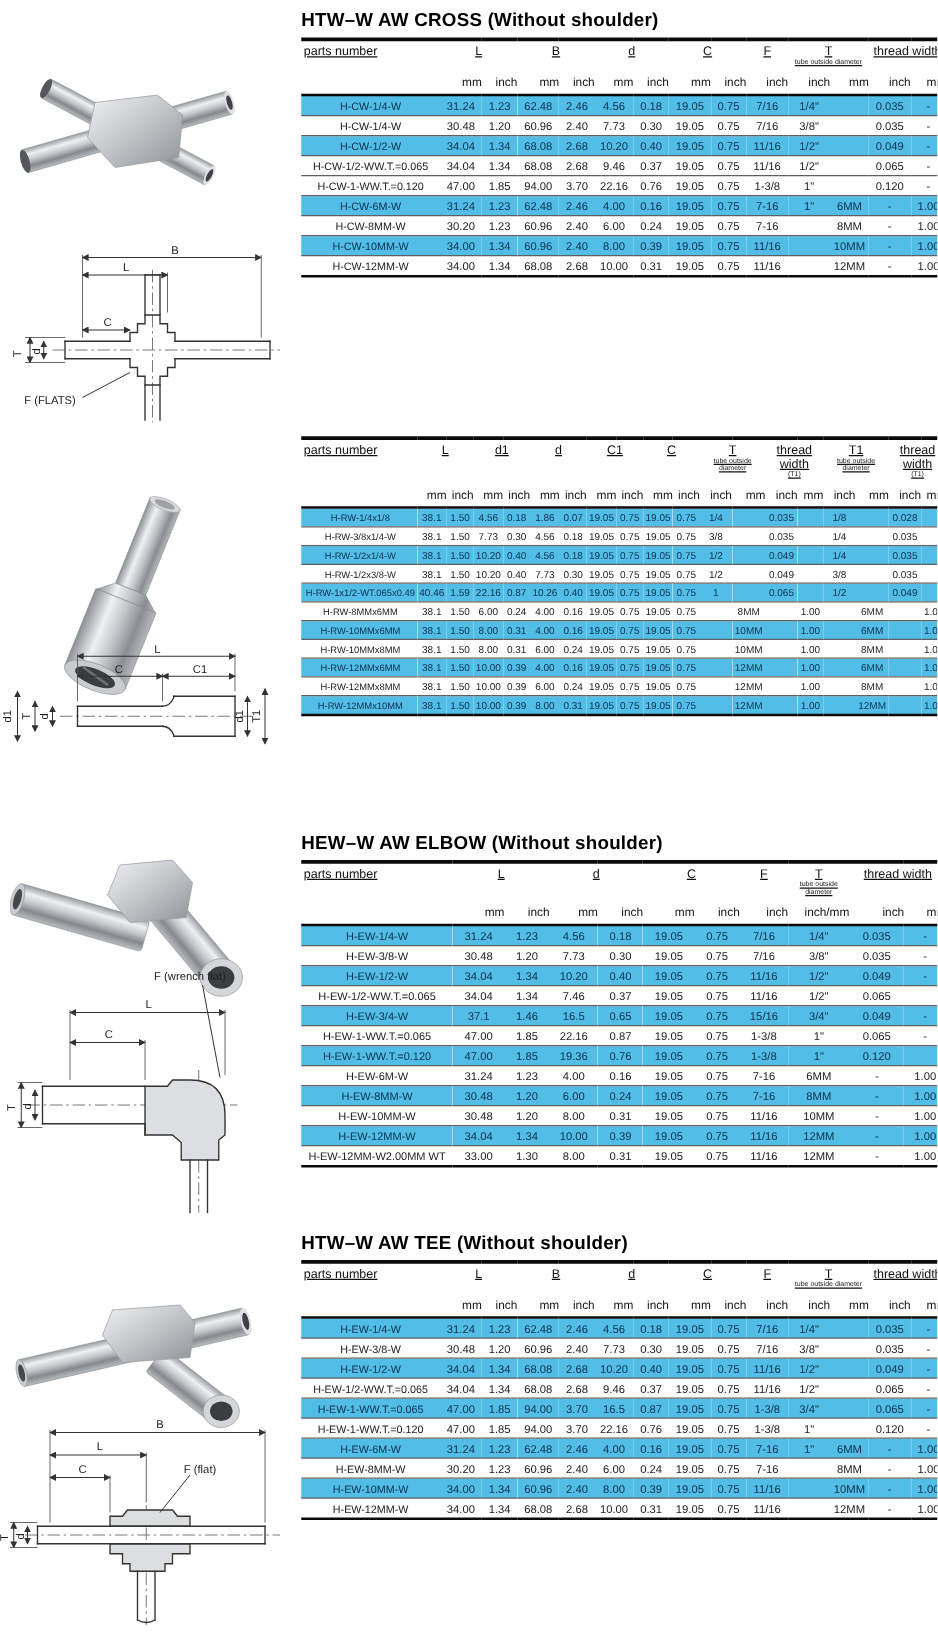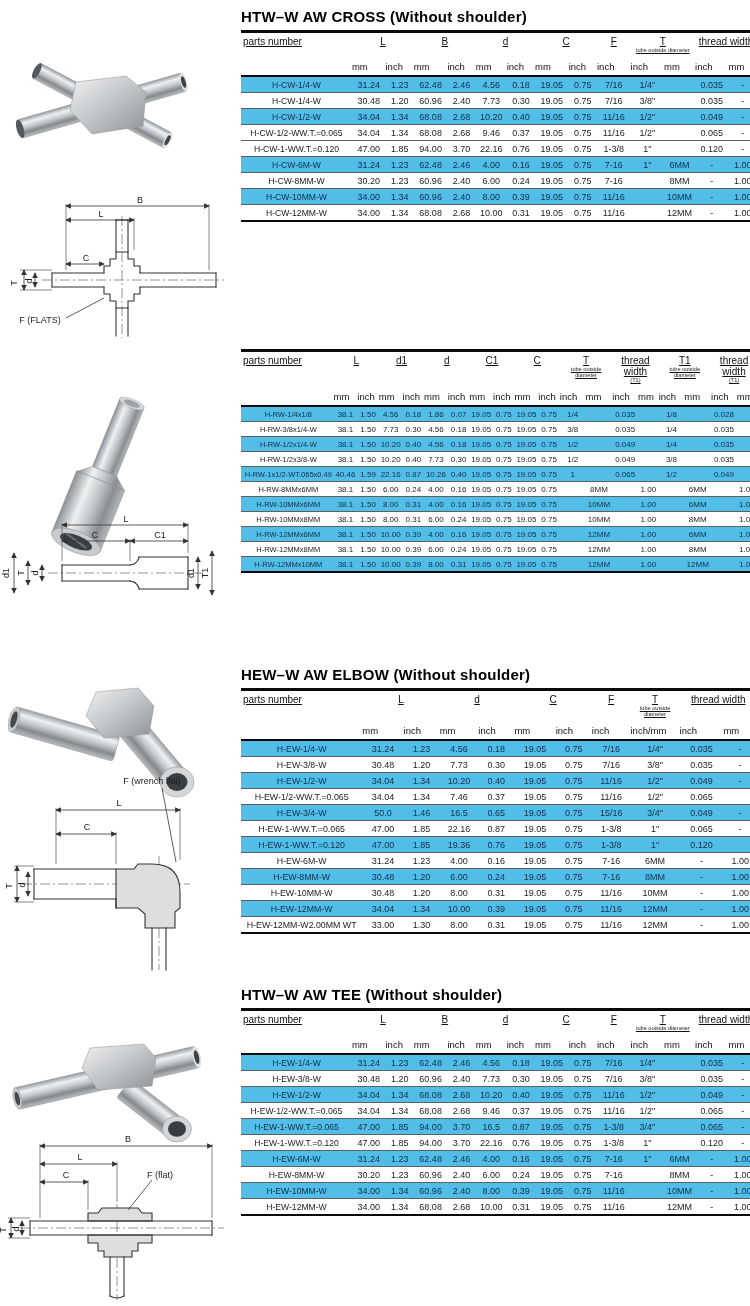--- a/index.html
+++ b/index.html
@@ -14,21 +14,21 @@
   .photo,.drawing{position:absolute;}
   .content{position:absolute;left:241px;top:8px;width:516px;}
   .sec-title{margin:0 0 4px 0;font-size:15px;line-height:18px;font-weight:bold;color:#000;letter-spacing:.2px;}
 
   .dim-table{width:100%;border-collapse:collapse;table-layout:fixed;border-top:3px solid #0a0a0a;border-bottom:2px solid #0a0a0a;}
   .dim-table thead{border-bottom:2px solid #0a0a0a;}
   .dim-table thead th{font-weight:normal;color:#111;}
   .group-row th{padding:3px 0 0 0;font-size:10px;vertical-align:top;text-align:center;line-height:11px;text-decoration:underline;}
   .group-row th.th-parts{text-align:left;padding-left:2px;}
   .th-note{font-size:5.6px;color:#222;line-height:6px;}
-  .units-row th{font-size:9.5px;padding:8px 0 3px 0;text-align:left;}
+  .units-row th{font-size:9.5px;padding:8px 0 3px 0;text-align:right;}
   .dim-table tbody td{font-size:9px;padding:2.5px 1px;text-align:center;white-space:nowrap;overflow:hidden;border-top:1px solid #5f5f5f;color:#1c1c1c;}
   .dim-table tbody tr.alt{background:#52bee8;}
   .dim-table tbody tr.alt td{color:#0c2f4d;}
   td.parts-cell{text-align:left;padding-left:3px;}
   .tbl-cross td.parts-cell,.tbl-tee td.parts-cell{font-size:8.6px;}
   .tbl-elbow td.parts-cell{font-size:8.8px;}
   .tbl-reducer tbody td{font-size:8px;padding:2.5px 0;}
   .tbl-reducer td.parts-cell{font-size:7.5px;padding-left:2px;margin-top:44px;}
 
   
@@ -887,21 +887,21 @@
               <td>0.37</td>
               <td>19.05</td>
               <td>0.75</td>
               <td>11/16</td>
               <td>1/2"</td>
               <td>0.065</td>
               <td></td>
             </tr>
             <tr class="alt">
               <td class="parts-cell">H-EW-3/4-W</td>
-              <td>50.0</td>
+              <td>37.1</td>
               <td>1.46</td>
               <td>16.5</td>
               <td>0.65</td>
               <td>19.05</td>
               <td>0.75</td>
               <td>15/16</td>
               <td>3/4"</td>
               <td>0.049</td>
               <td>-</td>
             </tr>

